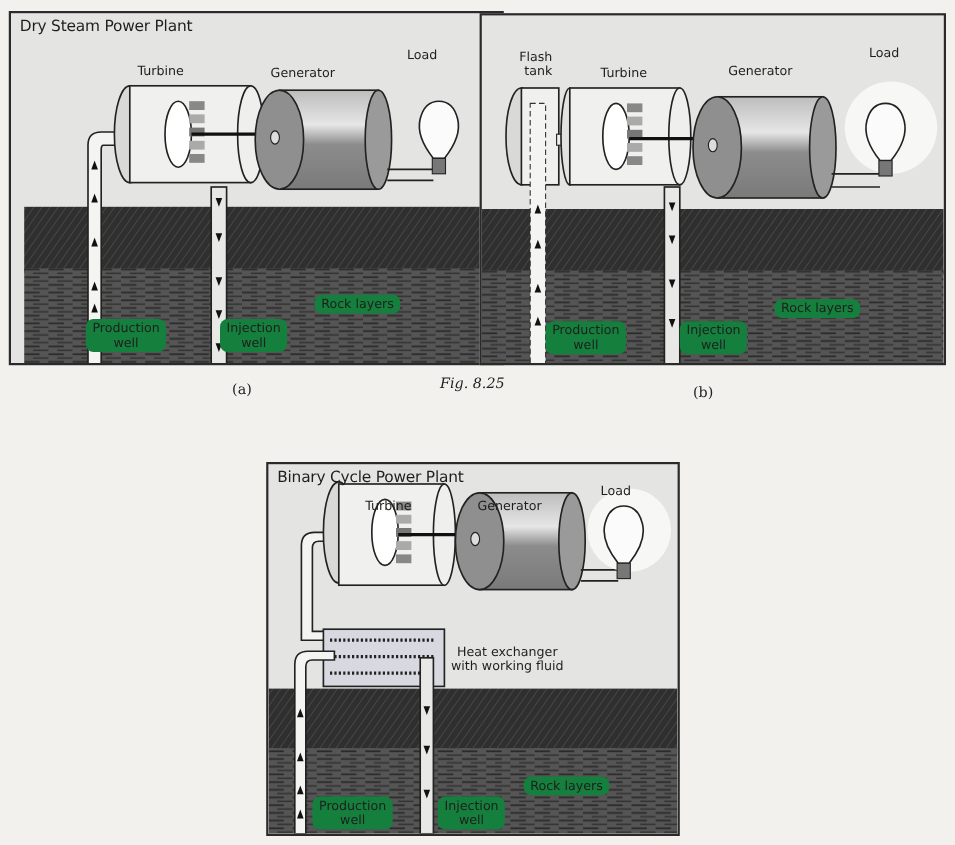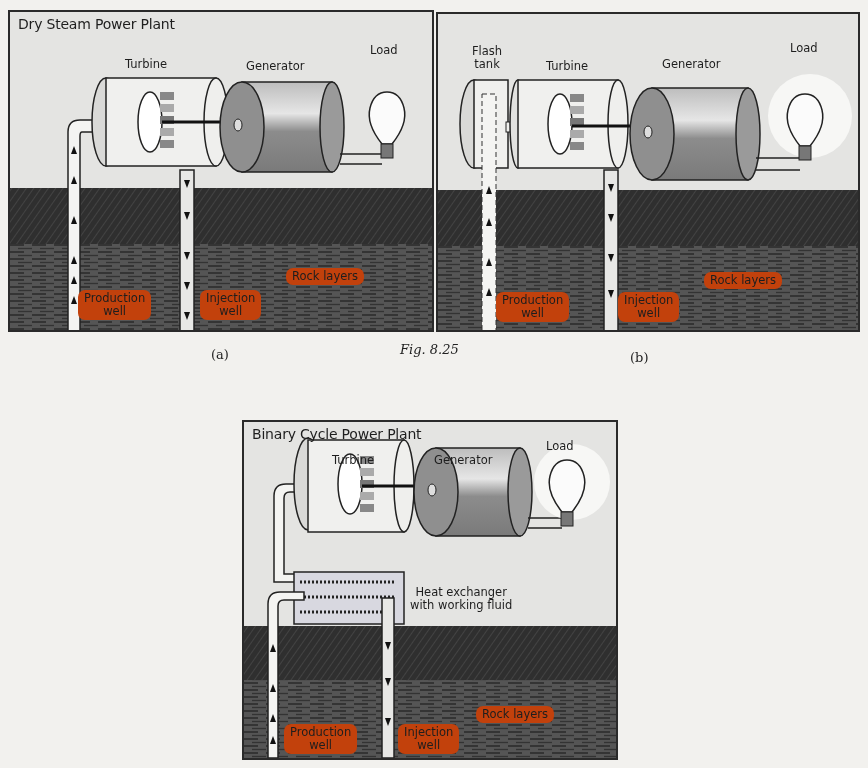--- a/index.html
+++ b/index.html
@@ -8,23 +8,23 @@
     font-family: "DejaVu Sans", sans-serif;
   }
   .panel {
     position: absolute; border: 2px solid #2a2a2a; background: #e4e4e2; overflow: hidden;
   }
   .panel svg { position: absolute; left: 0; top: 0; width: 100%; height: 100%; }
   .ptitle {
     position: absolute; left: 8px; top: 4px; font-size: 14px; color: #1e1e1e; font-weight: normal;
     font-family: "DejaVu Sans", sans-serif; letter-spacing: -0.2px;
   }
-  .lbl { position: absolute; font-size: 11.5px; color: #1e1e1e; text-align: center; line-height: 13px; }
+  .lbl { position: absolute; font-size: 11.5px; color: #1e1e1e; text-align: right; line-height: 13px; }
   .tag {
-    position: absolute; background: #c2410c; border-radius: 7px; padding: 2px 6px;
+    position: absolute; background: #15803d; border-radius: 7px; padding: 2px 6px;
     font-size: 11.5px; color: #1e1e1e; text-align: center; line-height: 13px;
   }
   .caption { position: absolute; font-family: "DejaVu Serif", serif; font-size: 13px; color: #222; }
   .fig { font-style: italic; }
 </style>
 </head>
 <body>
 
 <svg width="0" height="0" style="position:absolute">
   <defs>
@@ -39,21 +39,21 @@
     </pattern>
     <linearGradient id="gen" x1="0" y1="0" x2="0" y2="1">
       <stop offset="0" stop-color="#bdbdbd"></stop>
       <stop offset="0.35" stop-color="#e6e6e6"></stop>
       <stop offset="0.55" stop-color="#8c8c8c"></stop>
       <stop offset="1" stop-color="#7a7a7a"></stop>
     </linearGradient>
   </defs>
 </svg>
 
-<div class="panel" style="left:8px; top:10px; width:422px; height:318px;">
+<div class="panel" style="left:8px; top:10px; width:422px; height:318px;padding-left:24px;">
   <svg viewBox="0 0 422 318">
     <rect x="0" y="176" width="422" height="60" fill="url(#hatch)"></rect>
     <rect x="0" y="232" width="422" height="90" fill="url(#rock)"></rect>
 
     <path d="M58 320 L58 120 Q58 108 70 108 L92 108 L92 120 L72 120 Q70 120 70 124 L70 320 Z" fill="#f4f4f2" stroke="#222" stroke-width="1.5"></path>
 
     <rect x="170" y="158" width="14" height="162" fill="#e8e8e6" stroke="#222" stroke-width="1.5"></rect>
 
     <ellipse cx="96" cy="110" rx="14" ry="44" fill="#d9d9d7" stroke="#222" stroke-width="1.5"></ellipse>
     <rect x="96" y="66" width="110" height="88" fill="#f0f0ee" stroke="#222" stroke-width="1.5"></rect>

